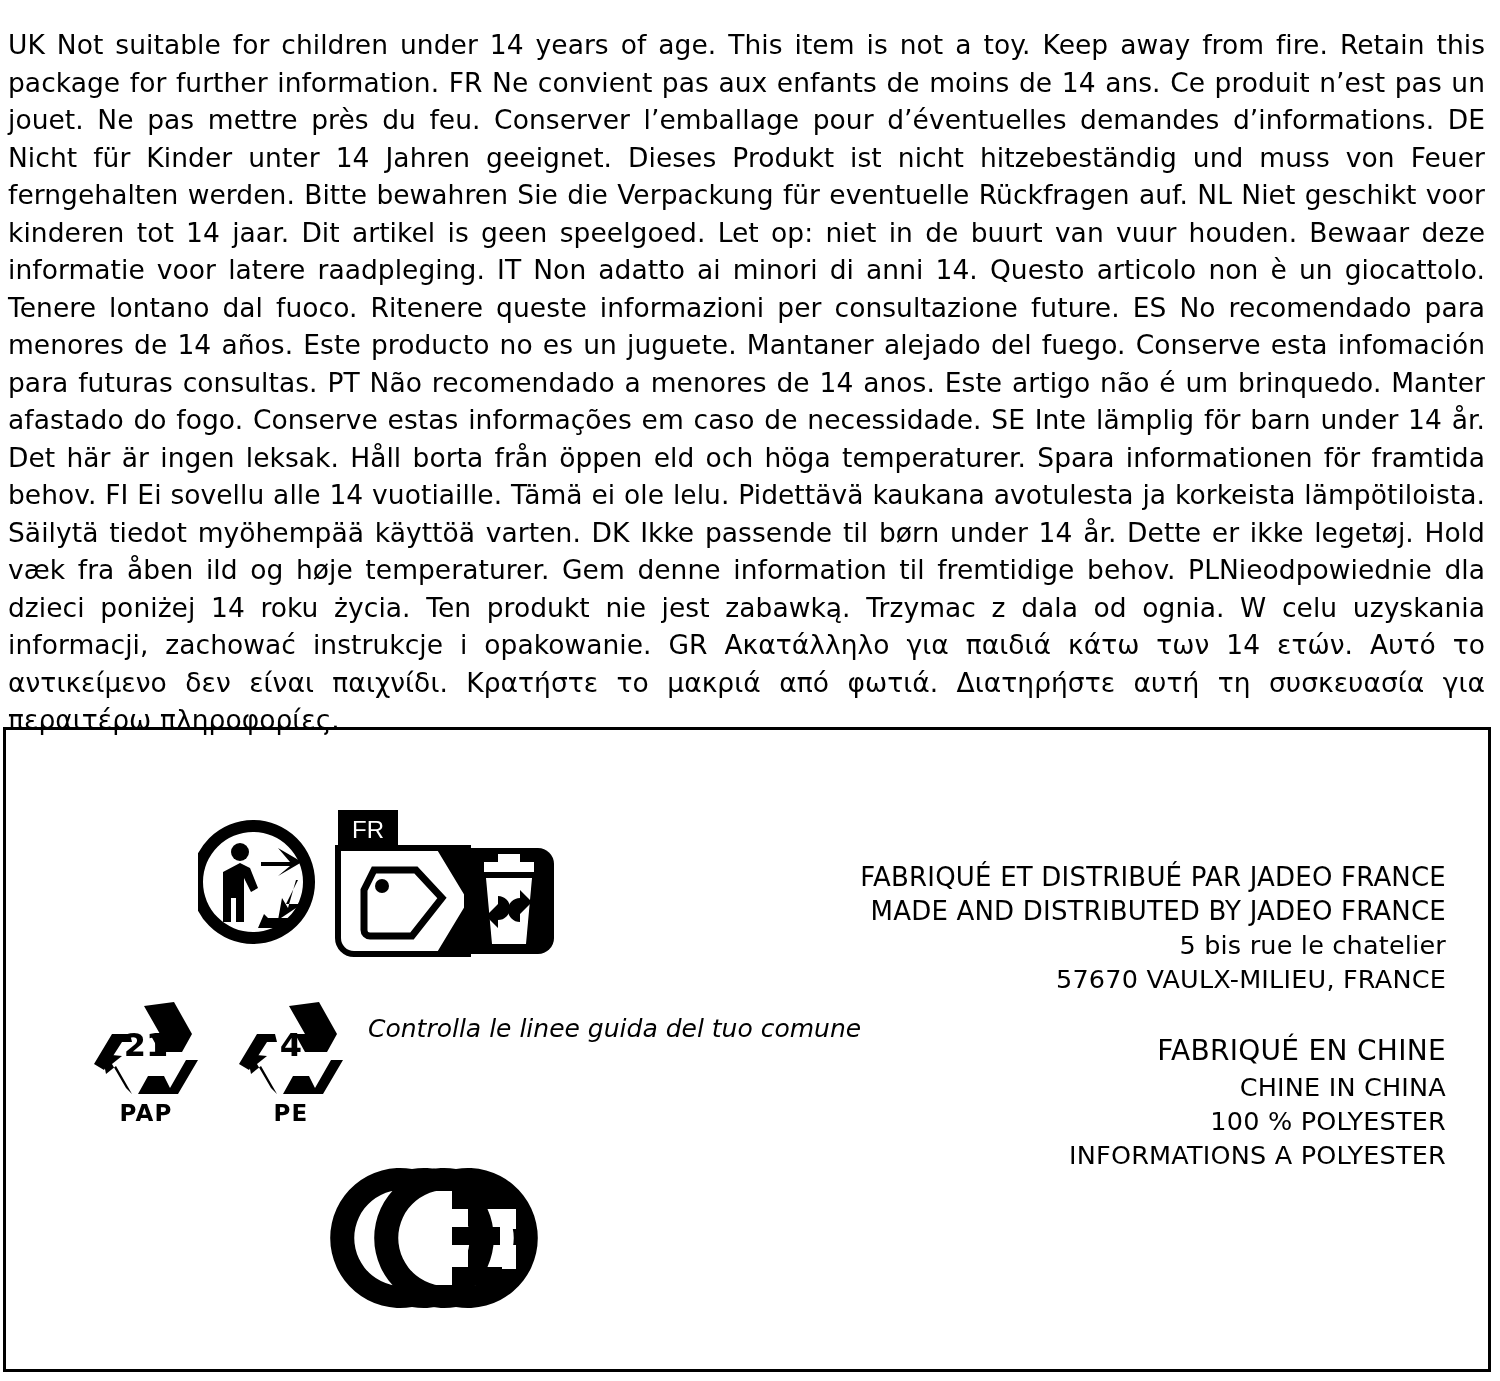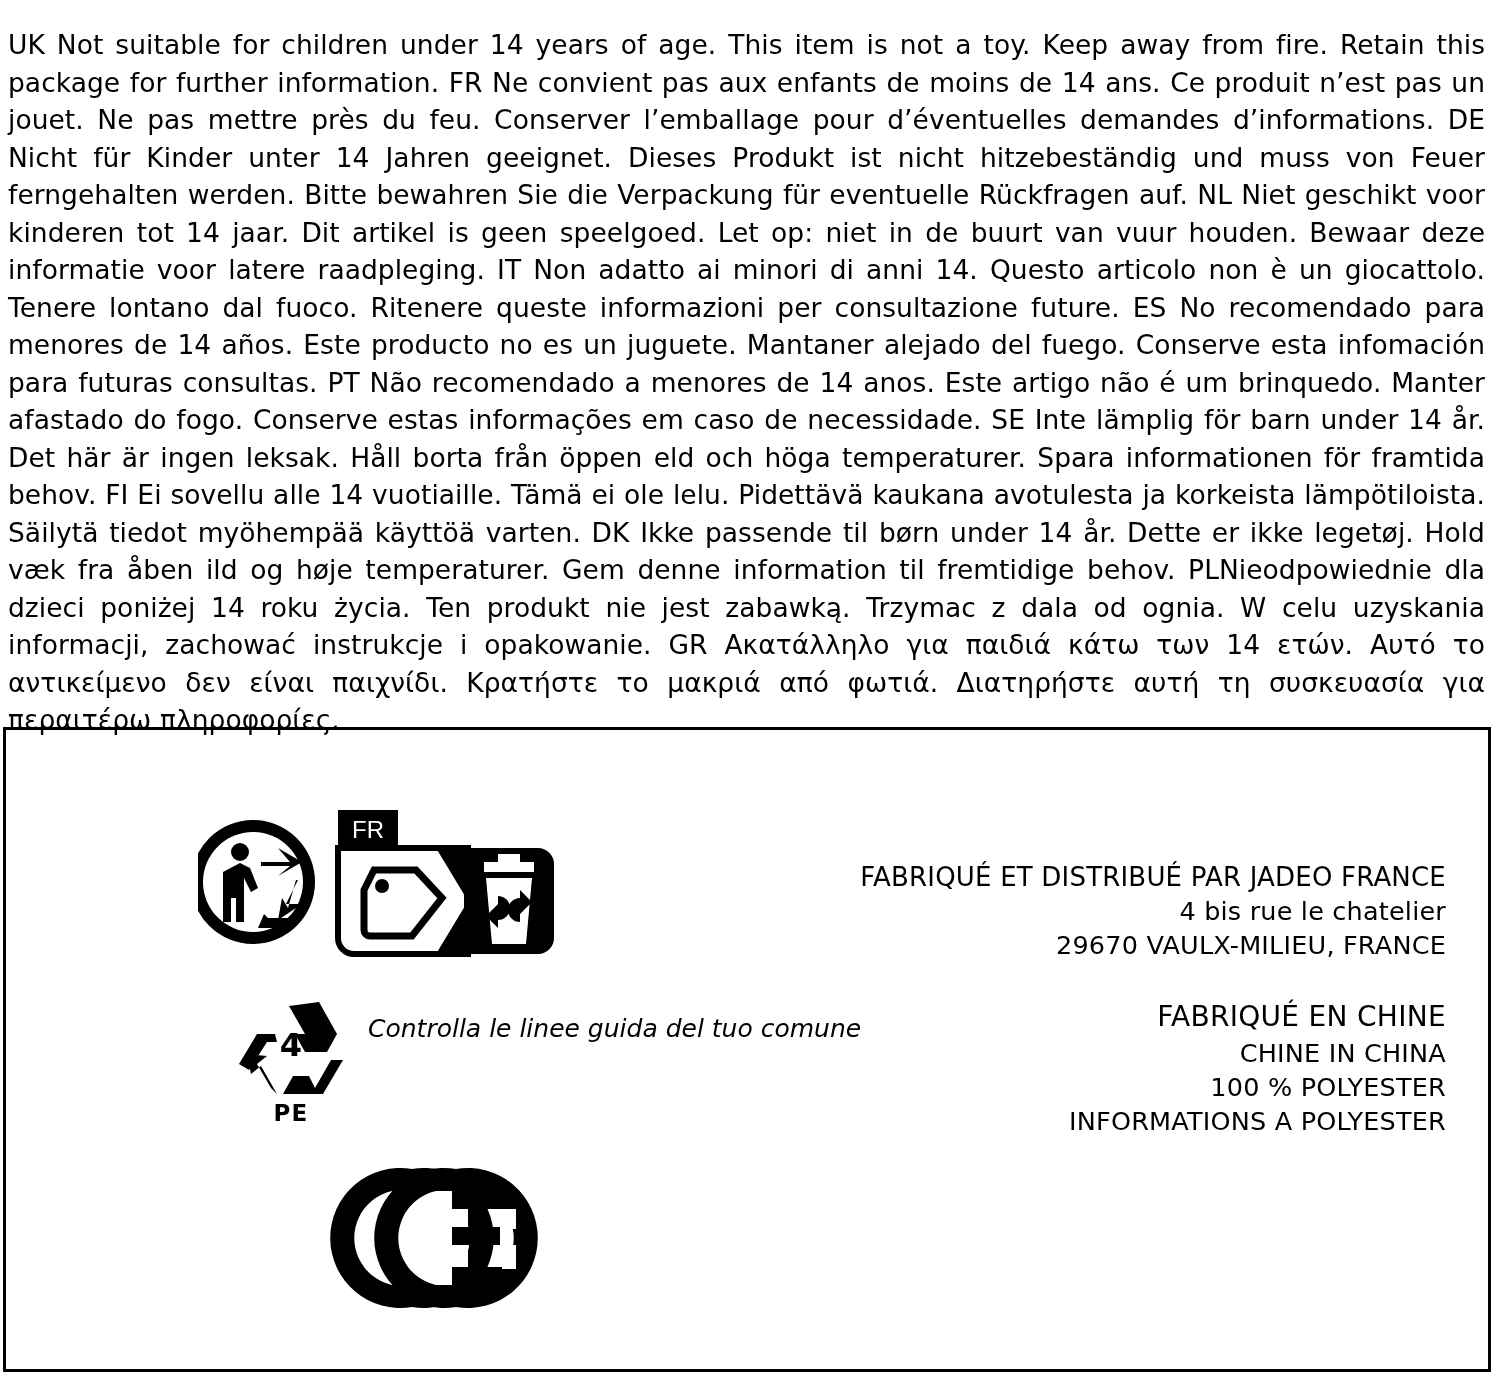--- a/index.html
+++ b/index.html
@@ -183,20 +183,30 @@
           <rect x="300" y="44" width="22" height="8" fill="#fff"></rect>
           <path d="M288,68 L334,68 L328,134 L294,134 Z" fill="#fff"></path>
           <path d="M300,86 A12,12 0 1,1 300,110 L300,118 L288,106 L300,94 Z" fill="#000"></path>
           <path d="M322,112 A12,12 0 1,1 322,88 L322,80 L334,92 L322,104 Z" fill="#000"></path>
         </g>
       </svg>
     </div>
 
     <div class="codes-row">
 
+      <div class="code-mark pap">
+        <svg width="120" height="100" viewBox="0 0 120 100" xmlns="http://www.w3.org/2000/svg">
+          <path d="M58,8 L74,36 L64,36 L74,54 L96,54 L106,36 L88,4 Z" fill="#000"></path>
+          <path d="M100,62 L84,90 L78,78 L62,78 L52,96 L92,96 L112,62 Z" fill="#000"></path>
+          <path d="M46,96 L30,68 L20,76 L16,56 L36,58 L26,66 L40,90 Z" fill="#000"></path>
+          <path d="M44,36 L26,36 L8,66 L18,72 L36,44 L46,44 Z" fill="#000"></path>
+        </svg>
+        <div class="code-number">21</div>
+        <div class="code-label">PAP</div>
+      </div>
 
       <div class="code-mark pe">
         <svg width="120" height="100" viewBox="0 0 120 100" xmlns="http://www.w3.org/2000/svg">
           <path d="M58,8 L74,36 L64,36 L74,54 L96,54 L106,36 L88,4 Z" fill="#000"></path>
           <path d="M100,62 L84,90 L78,78 L62,78 L52,96 L92,96 L112,62 Z" fill="#000"></path>
           <path d="M46,96 L30,68 L20,76 L16,56 L36,58 L26,66 L40,90 Z" fill="#000"></path>
           <path d="M44,36 L26,36 L8,66 L18,72 L36,44 L46,44 Z" fill="#000"></path>
         </svg>
         <div class="code-number">4</div>
         <div class="code-label">PE</div>
@@ -218,21 +228,22 @@
         <rect x="136" y="62" width="48" height="18" fill="#000"></rect>
         <rect x="136" y="102" width="60" height="18" fill="#000"></rect>
         <rect x="186" y="44" width="14" height="20" fill="#fff"></rect>
         <rect x="186" y="80" width="14" height="24" fill="#fff"></rect>
       </svg>
     </div>
   </div>
 
   <div class="address-area">
     <div class="addr-line strong">FABRIQUÉ ET DISTRIBUÉ PAR JADEO FRANCE</div>
-    <div class="addr-line">4 bis rue le chatelier</div>
-    <div class="addr-line">29670 VAULX-MILIEU, FRANCE</div>
+    <div class="addr-line strong">MADE AND DISTRIBUTED BY JADEO FRANCE</div>
+    <div class="addr-line">5 bis rue le chatelier</div>
+    <div class="addr-line">57670 VAULX-MILIEU, FRANCE</div>
     <div class="addr-gap"></div>
     <div class="addr-line made-fr">FABRIQUÉ EN CHINE</div>
     <div class="addr-line">CHINE IN CHINA</div>
     <div class="addr-line">100 % POLYESTER</div>
     <div class="addr-line">INFORMATIONS A POLYESTER</div>
   </div>
 </div>
 
 </body></html>

